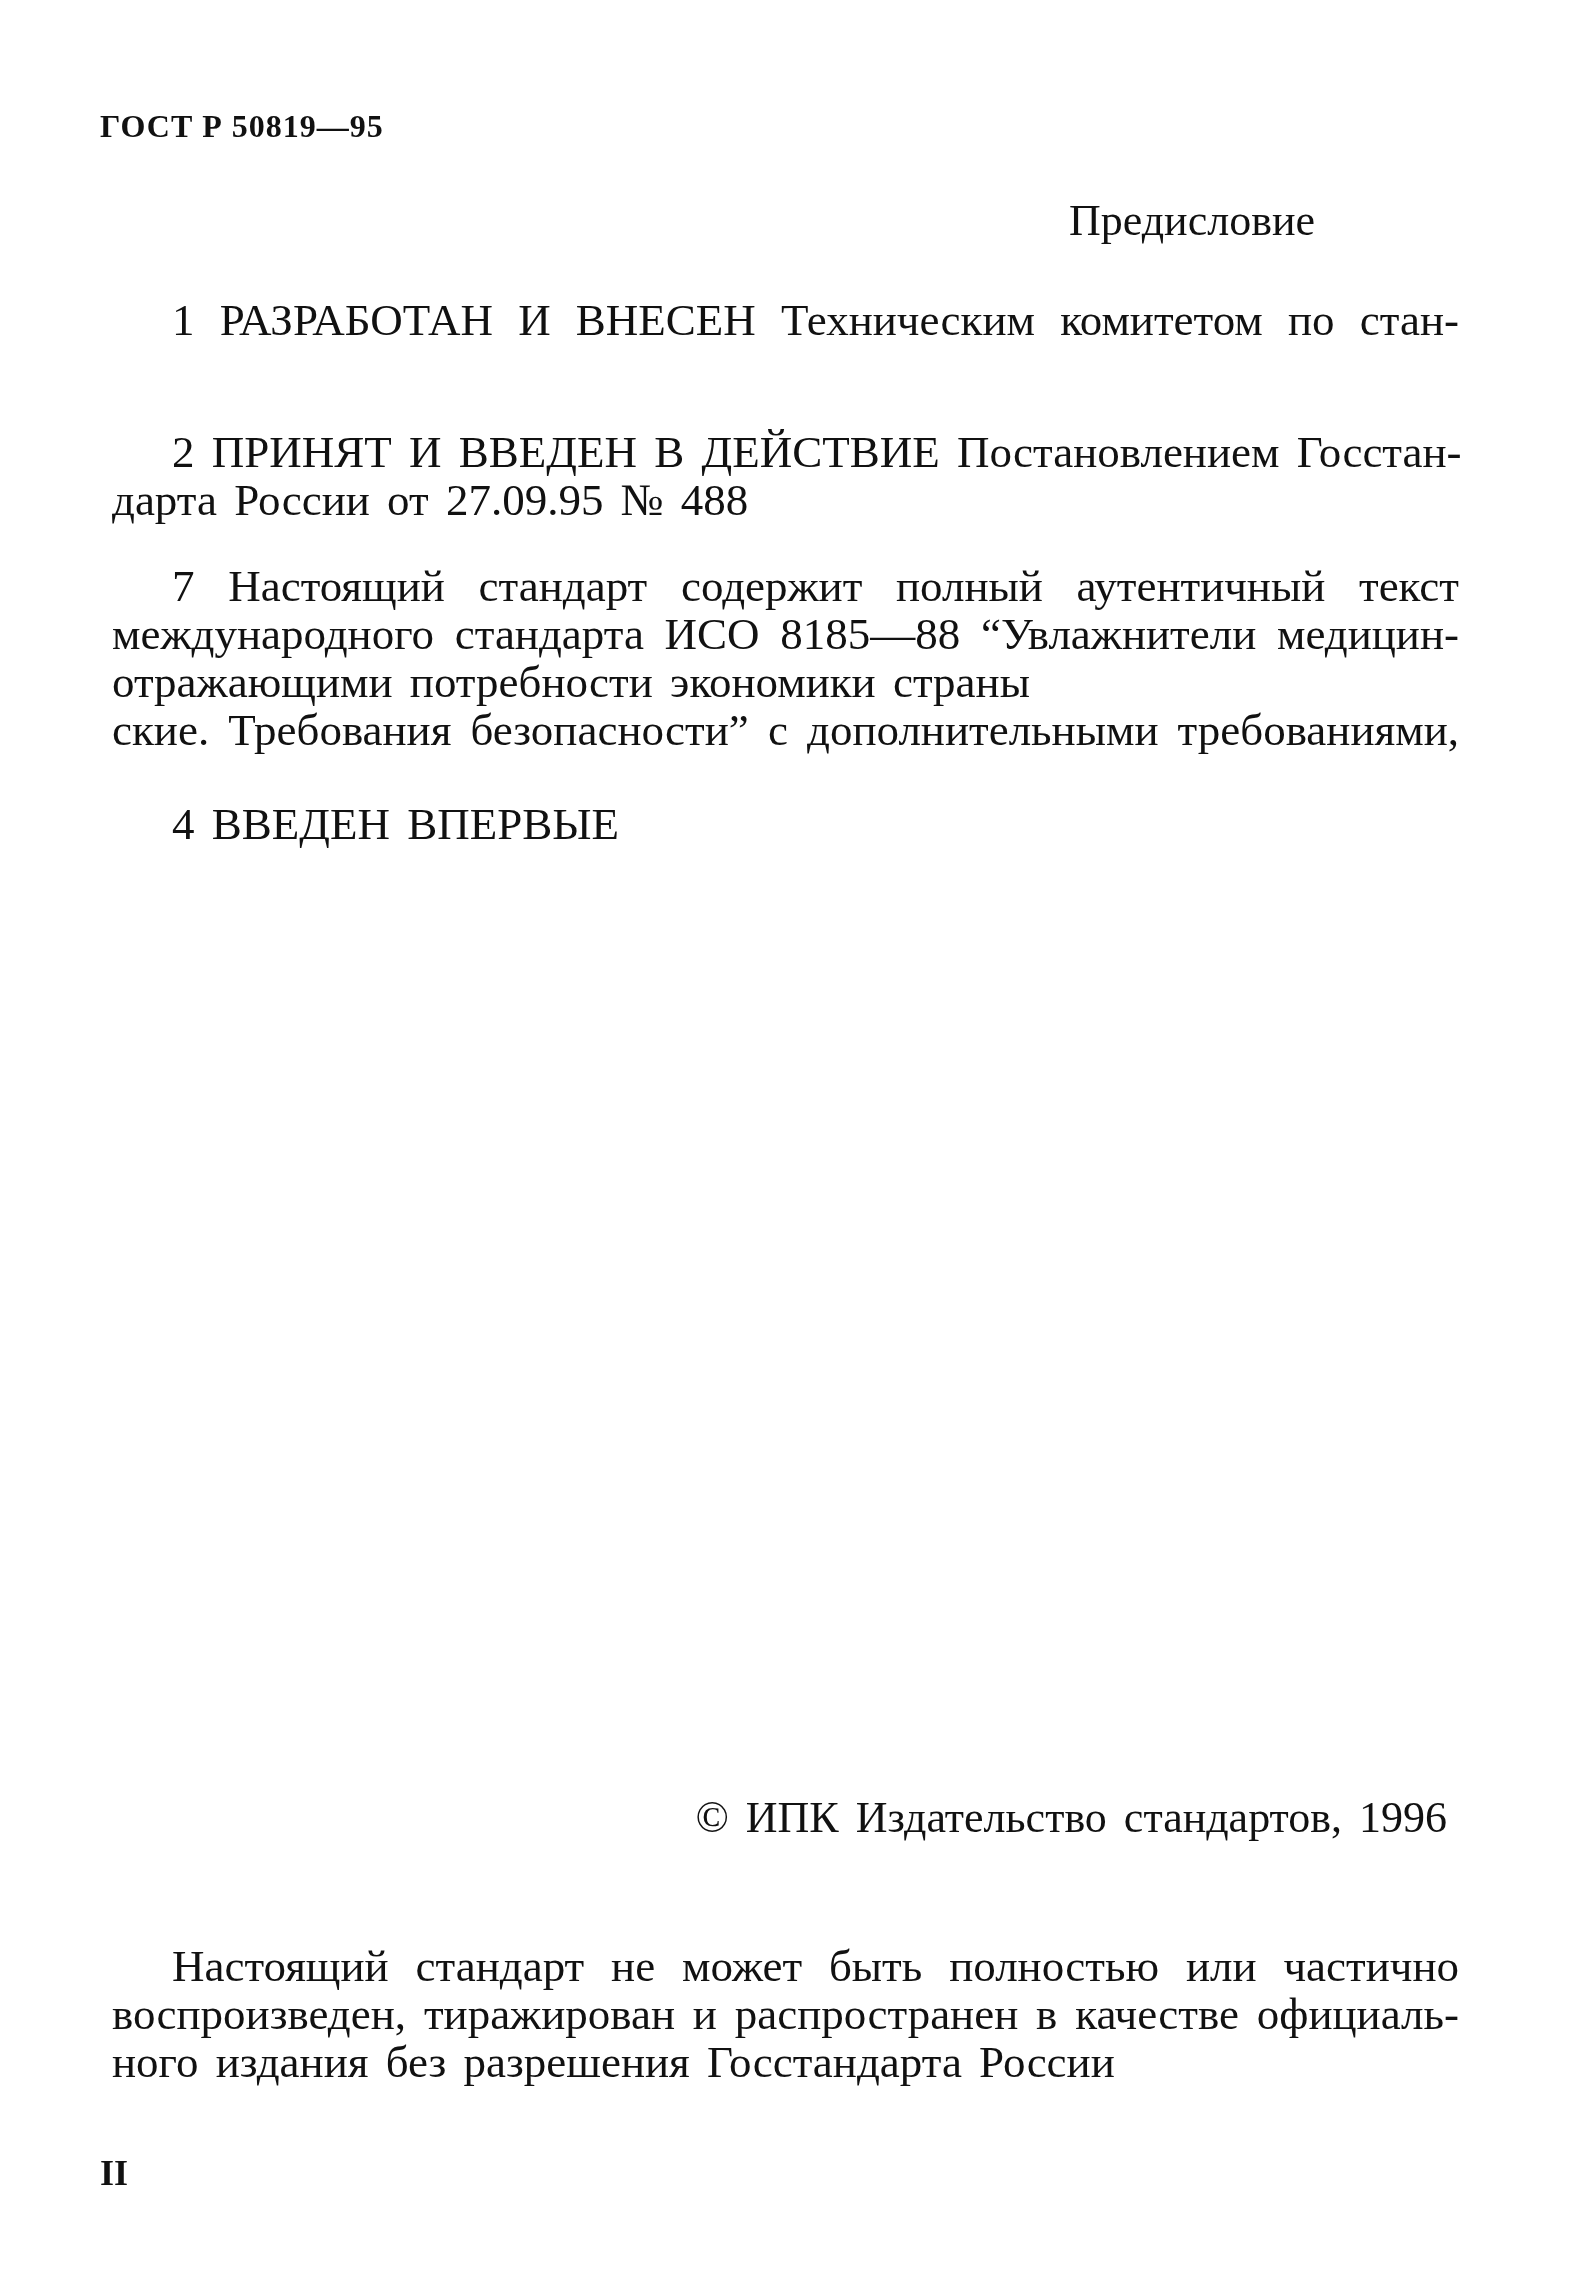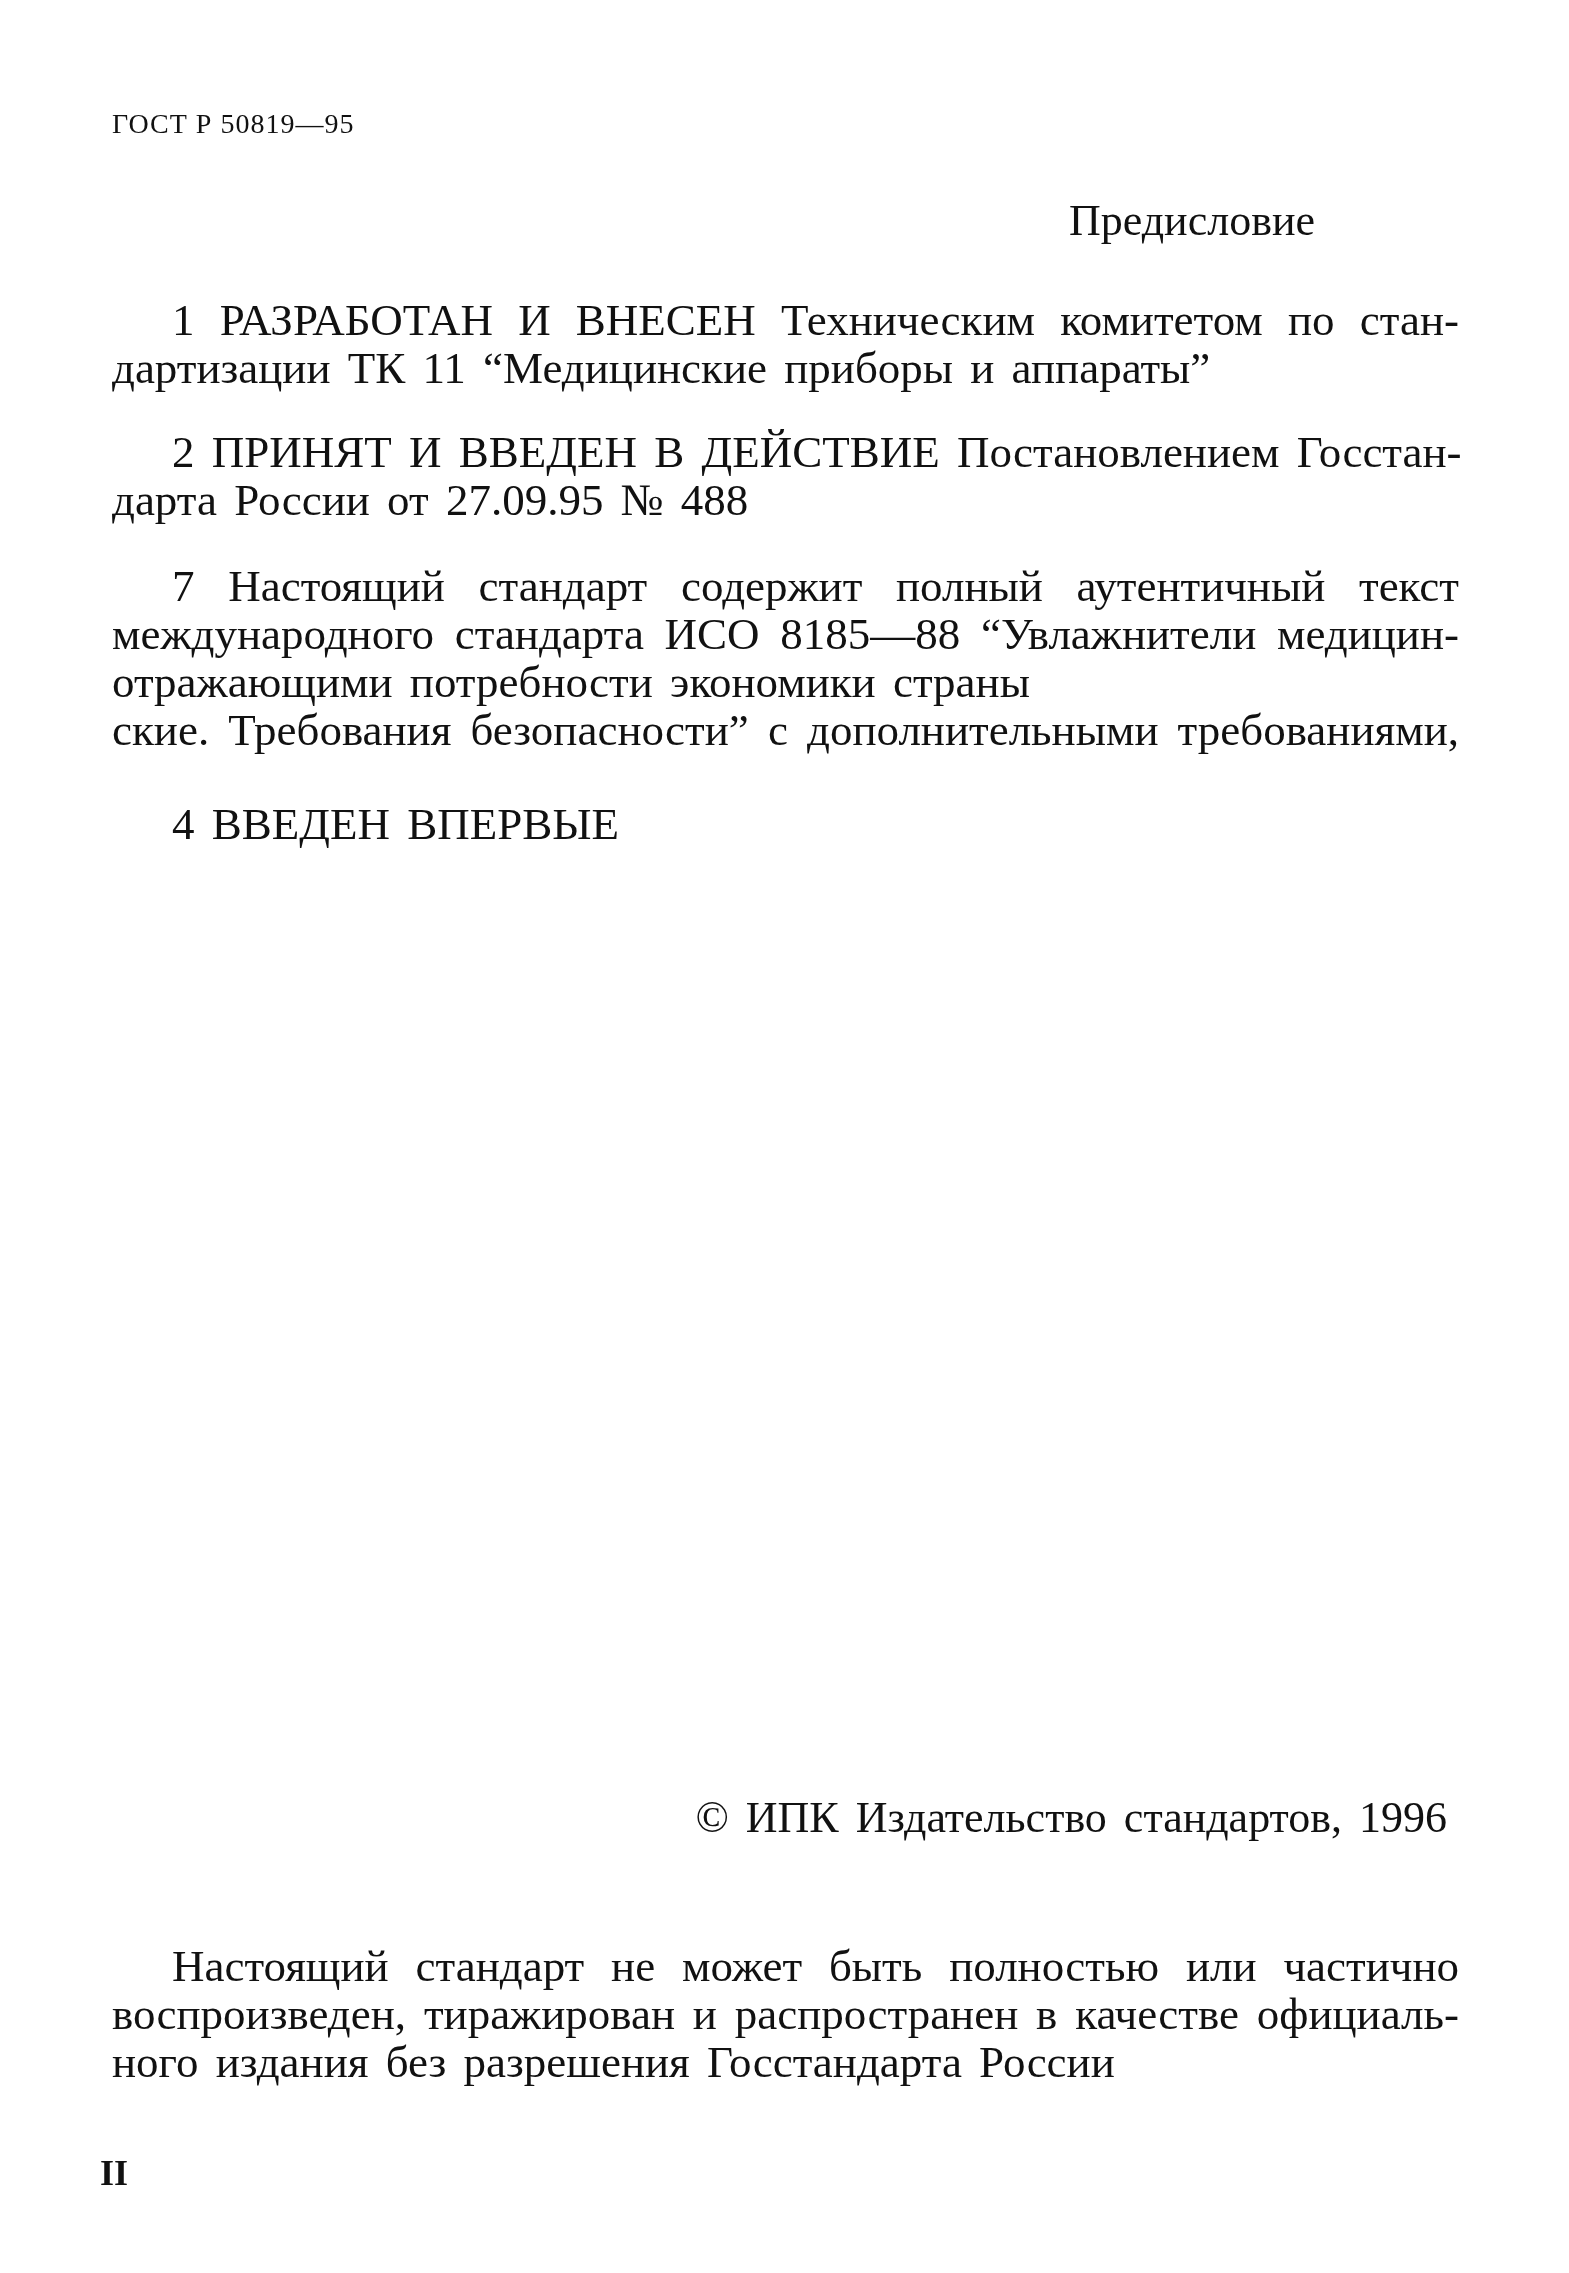--- a/index.html
+++ b/index.html
@@ -1,37 +1,36 @@
 <!DOCTYPE html>
 <html><head>
 <meta charset="utf-8">
 <style>
   html, body { margin: 0; padding: 0; background: #ffffff; }
   body { width: 1569px; height: 2273px; position: relative; overflow: hidden;
          font-family: "Liberation Serif", "DejaVu Serif", serif; color: #111; }
   .abs { position: absolute; }
-  .header { left: 112px; top: 108px; font-size: 28px; font-weight: normal; letter-spacing: 1px; }
+  .header { left: 100px; top: 108px; font-size: 32px; font-weight: bold; letter-spacing: 1px; }
   .title { left: 0; width: 1315px; top: 195px; text-align: right; font-size: 44px; }
   .para { left: 112px; width: 1347px; font-size: 45px; line-height: 48px; text-align: justify;
           text-align-last: left; word-spacing: 6px; }
   .line { display: block; text-align: justify; text-align-last: justify; height: 48px; white-space: nowrap; overflow: visible; }
   .line.last { text-align-last: left; }
   .copyright { left: 660px; width: 787px; top: 1792px; font-size: 44px; text-align: right; word-spacing: 6px; }
   .notice { top: 1942px; }
   .pagenum { left: 100px; top: 2152px; font-size: 36px; font-weight: bold; }
 </style>
 </head>
 <body>
 
 <div class="abs header">ГОСТ Р 50819—95</div>
 <div class="abs title">Предисловие</div>
 
 <div class="abs para" style="top:296px;">
   <span class="line" style="padding-left:60px;">1 РАЗРАБОТАН И ВНЕСЕН Техническим комитетом по стан-</span>
-  <span class="line last">дартизации ТК 11 “Медицинские приборы и аппараты”</span>
 </div>
 
 <div class="abs para" style="top:428px;">
   <span class="line" style="padding-left:60px;">2 ПРИНЯТ И ВВЕДЕН В ДЕЙСТВИЕ Постановлением Госстан-</span>
   <span class="line last">дарта России от 27.09.95 № 488</span>
 </div>
 
 <div class="abs para" style="top:562px;">
   <span class="line" style="padding-left:60px;">7 Настоящий стандарт содержит полный аутентичный текст</span>
   <span class="line">международного стандарта ИСО 8185—88 “Увлажнители медицин-</span>

